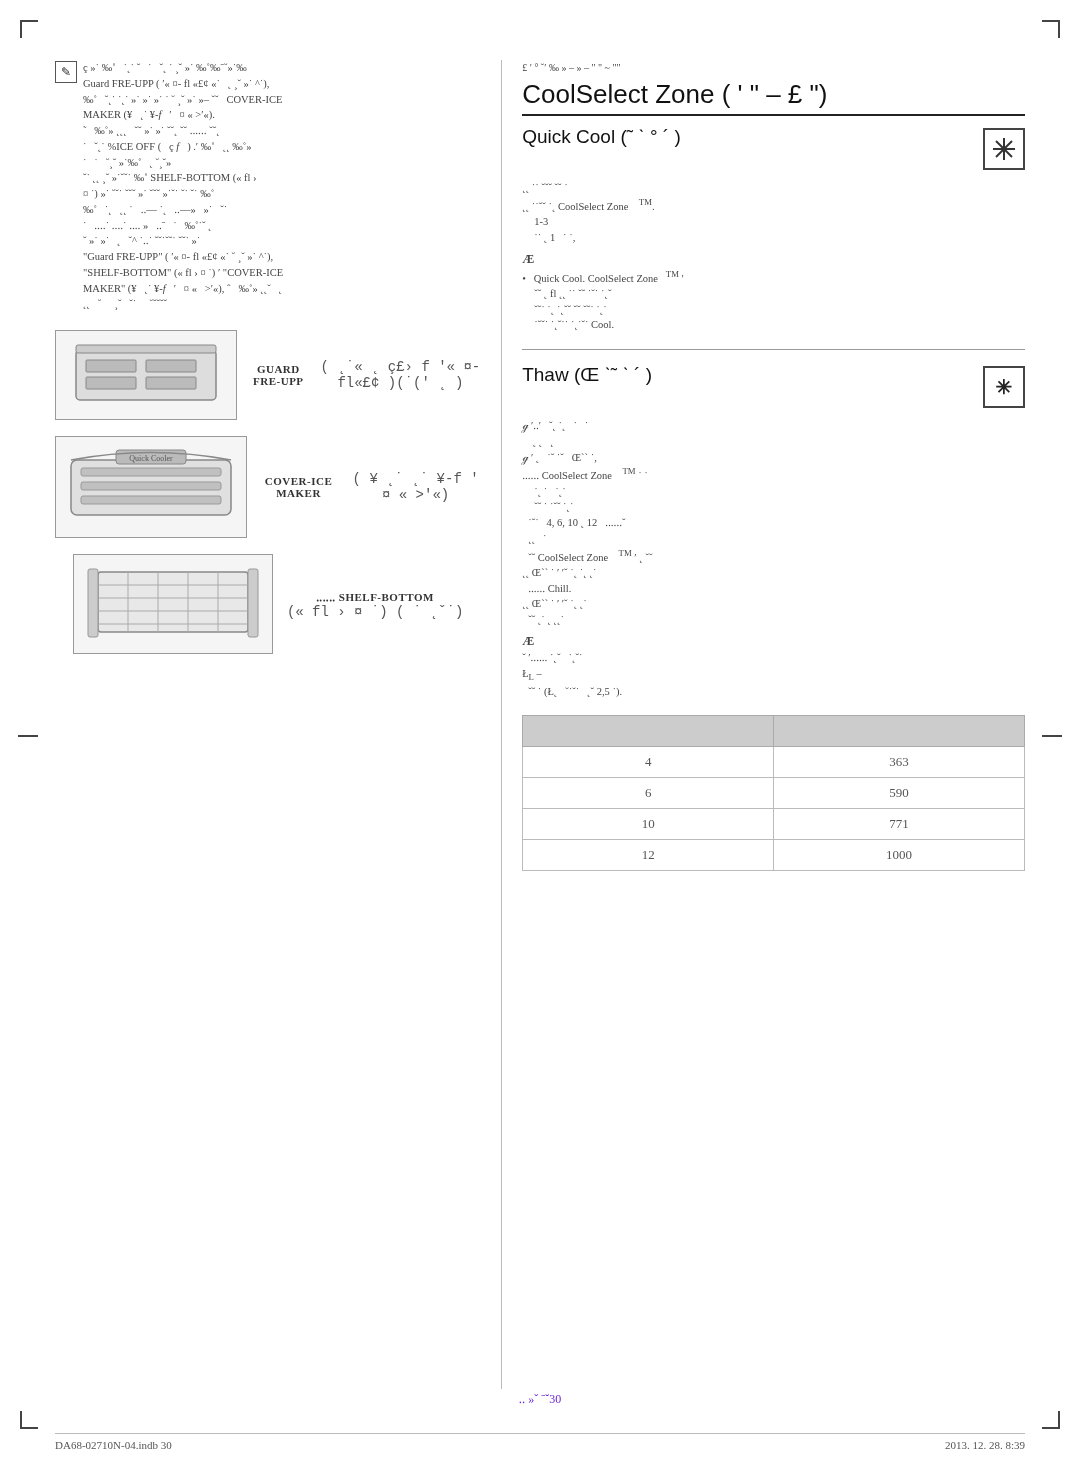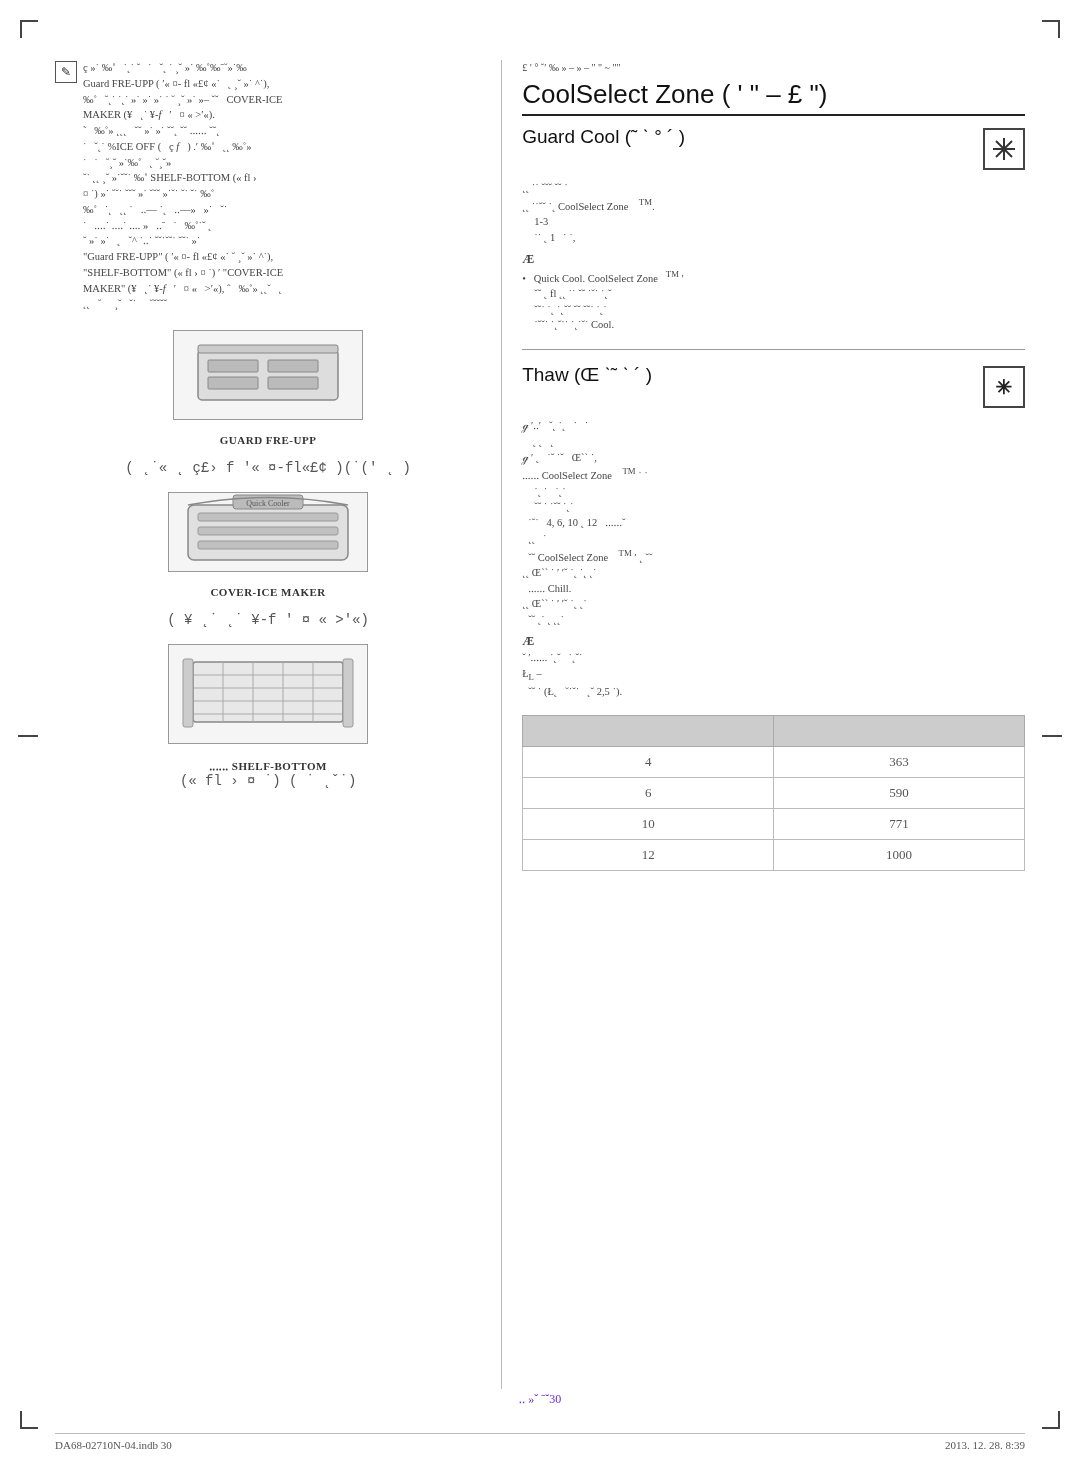--- a/index.html
+++ b/index.html
@@ -101,21 +101,21 @@
     .images-section {
       margin-top: 18px;
       display: flex;
       flex-direction: column;
       align-items: center;
       gap: 16px;
     }
 
     .device-image {
       display: flex;
-      flex-direction: column;
+      flex-direction: row;
       align-items: center;
       gap: 14px;
     }
 
     .device-img-box {
       border: 1px solid #999;
       background: #f5f5f5;
       display: flex;
       align-items: center;
       justify-content: center;
@@ -250,21 +250,21 @@
             <rect x="30" y="42" width="50" height="12" rx="1" fill="#bbb" stroke="#888" stroke-width="1"></rect>
             <rect x="90" y="42" width="50" height="12" rx="1" fill="#bbb" stroke="#888" stroke-width="1"></rect>
             <rect x="20" y="10" width="140" height="8" rx="2" fill="#ccc" stroke="#888" stroke-width="1"></rect>
           </svg>
         </div>
         <div class="device-label">GUARD FRE-UPP</div>
         <div class="device-sublabel">( ˛˙«  ˛ ç£›  f  ′« ¤-fl«£¢ )(˙(′  ˛ )</div>
       </div>
 
       <div class="device-image">
-        <div class="device-img-box" style="width:200px; height:80px;">
+        <div class="device-img-box" style="width:200px; height:102px;">
           <svg width="190" height="95" viewBox="0 0 190 95">
 
             <rect x="15" y="20" width="160" height="55" rx="6" fill="#e0e0e0" stroke="#888" stroke-width="1.5"></rect>
             <rect x="25" y="28" width="140" height="8" rx="2" fill="#c0c0c0" stroke="#999" stroke-width="1"></rect>
             <rect x="25" y="42" width="140" height="8" rx="2" fill="#c0c0c0" stroke="#999" stroke-width="1"></rect>
             <rect x="25" y="56" width="140" height="8" rx="2" fill="#c0c0c0" stroke="#999" stroke-width="1"></rect>
 
             <rect x="60" y="10" width="70" height="14" rx="3" fill="#bbb" stroke="#888" stroke-width="1"></rect>
             <text x="95" y="21" text-anchor="middle" font-size="8" fill="#555">Quick Cooler</text>
 
@@ -312,21 +312,21 @@
     <div class="garbled" style="font-size:10px; margin-bottom:4px;">£ ′ °  ˇ′ ‰ »  – »  – " "  ~ ""</div>
 
     <div class="section-title-large">
       <span>CoolSelect Zone ( ' " – £ ")</span>
     </div>
 
     <div style="margin-bottom: 16px;">
 
       <div style="display:flex; justify-content:space-between; align-items:flex-start; margin-bottom:6px;">
         <div class="section-title-medium">
-          <span>Guard Cool (˜ ˋ  °  ´ )</span>
+          <span>Quick Cool (˜ ˋ  °  ´ )</span>
         </div>
         <div class="icon-box" style="margin-top:2px;">
           <svg width="26" height="26" viewBox="0 0 26 26">
             <line x1="13" y1="2" x2="13" y2="24" stroke="#333" stroke-width="2"></line>
             <line x1="2" y1="13" x2="24" y2="13" stroke="#333" stroke-width="2"></line>
             <line x1="5" y1="5" x2="21" y2="21" stroke="#333" stroke-width="2"></line>
             <line x1="21" y1="5" x2="5" y2="21" stroke="#333" stroke-width="2"></line>
             <circle cx="13" cy="13" r="2.5" fill="#333"></circle>
           </svg>
         </div>

